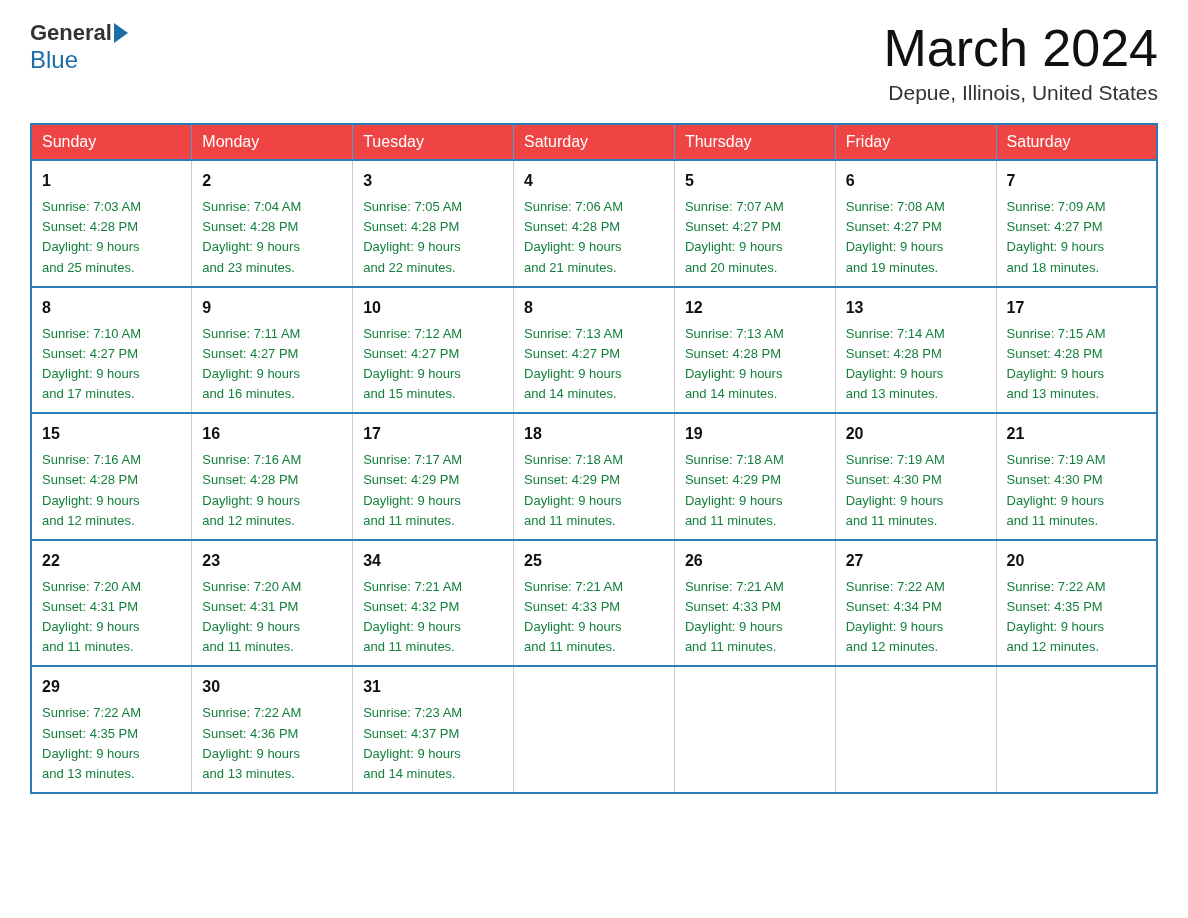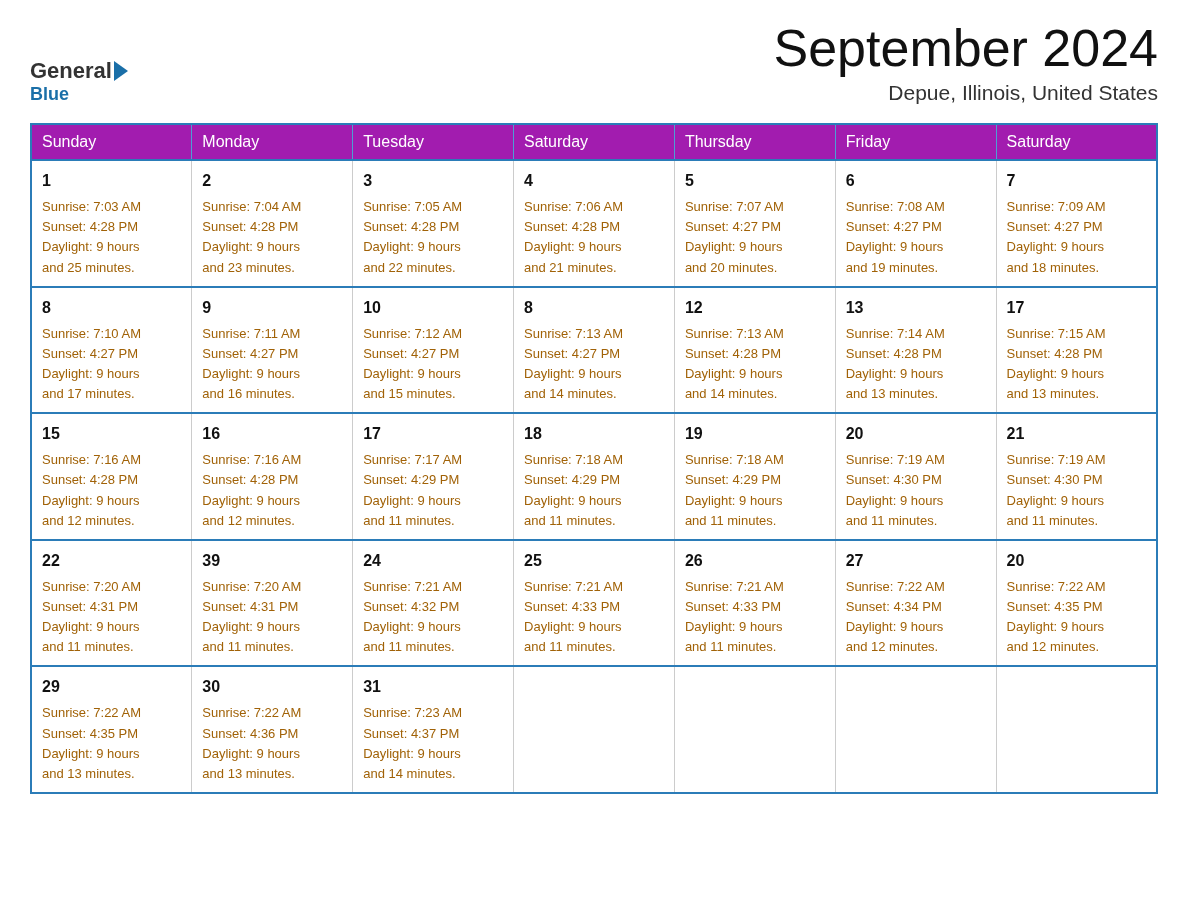--- a/index.html
+++ b/index.html
@@ -6,21 +6,21 @@
     body {
       font-family: Arial, sans-serif;
       background: #ffffff;
       width: 1188px;
       min-height: 918px;
       padding: 20px 30px;
     }
     .header-area {
       display: flex;
       justify-content: space-between;
-      align-items: flex-end;
+      align-items: flex-start;
       margin-bottom: 18px;
     }
     .logo-area {
       display: flex;
       flex-direction: column;
       align-items: flex-start;
     }
     .logo-text {
       display: flex;
       align-items: center;
@@ -32,40 +32,40 @@
     .logo-arrow {
       display: inline-block;
       width: 0;
       height: 0;
       border-left: 14px solid #1a6fa8;
       border-top: 10px solid transparent;
       border-bottom: 10px solid transparent;
       margin: 0 2px;
       vertical-align: middle;
     }
-    .logo-blue { color: #1a6fa8; font-size: 18px; font-weight: bold; }
+    .logo-blue { color: #1a6fa8; font-size: 24px; font-weight: normal; }
     .title-area { text-align: right; }
     .month-title {
       font-size: 52px;
       font-weight: normal;
       color: #111;
       line-height: 1.1;
     }
     .location-title {
       font-size: 21px;
       color: #333;
       margin-top: 4px;
     }
     table {
       width: 100%;
       border-collapse: collapse;
       border: 2px solid #2b7cb8;
     }
     thead tr {
-      background-color: #a21caf;
+      background-color: #ef4444;
     }
     thead th {
       color: white;
       font-size: 16px;
       font-weight: normal;
       padding: 8px 10px;
       text-align: left;
       border-right: 1px solid #4d9fd4;
     }
     thead th:last-child { border-right: none; }
@@ -83,21 +83,21 @@
     }
     tbody td:last-child { border-right: none; }
     .day-num {
       font-size: 16px;
       font-weight: bold;
       color: #111;
       display: block;
       margin-bottom: 4px;
     }
     .day-info {
-      color: #a16207;
+      color: #15803d;
       font-size: 13px;
       line-height: 1.55;
     }
     .empty-cell {
       background: #fff;
     }
   </style>
 </head>
 <body>
 
@@ -105,21 +105,21 @@
   <div class="logo-area">
     <div class="logo-text">
       <span class="logo-general">General</span>
       <span class="logo-arrow"></span>
     </div>
     <div>
       <span class="logo-blue">Blue</span>
     </div>
   </div>
   <div class="title-area">
-    <div class="month-title">September 2024</div>
+    <div class="month-title">March 2024</div>
     <div class="location-title">Depue, Illinois, United States</div>
   </div>
 </div>
 
 <table>
   <thead>
     <tr id="header-row">
         <th>Sunday</th>
         <th>Monday</th>
         <th>Tuesday</th>
@@ -219,25 +219,25 @@
           <span class="day-num">21</span>
           <div class="day-info">Sunrise: 7:19 AM<br>Sunset: 4:30 PM<br>Daylight: 9 hours<br>and 11 minutes.</div>
         </td>
       </tr>
       <tr>
         <td>
           <span class="day-num">22</span>
           <div class="day-info">Sunrise: 7:20 AM<br>Sunset: 4:31 PM<br>Daylight: 9 hours<br>and 11 minutes.</div>
         </td>
         <td>
-          <span class="day-num">39</span>
+          <span class="day-num">23</span>
           <div class="day-info">Sunrise: 7:20 AM<br>Sunset: 4:31 PM<br>Daylight: 9 hours<br>and 11 minutes.</div>
         </td>
         <td>
-          <span class="day-num">24</span>
+          <span class="day-num">34</span>
           <div class="day-info">Sunrise: 7:21 AM<br>Sunset: 4:32 PM<br>Daylight: 9 hours<br>and 11 minutes.</div>
         </td>
         <td>
           <span class="day-num">25</span>
           <div class="day-info">Sunrise: 7:21 AM<br>Sunset: 4:33 PM<br>Daylight: 9 hours<br>and 11 minutes.</div>
         </td>
         <td>
           <span class="day-num">26</span>
           <div class="day-info">Sunrise: 7:21 AM<br>Sunset: 4:33 PM<br>Daylight: 9 hours<br>and 11 minutes.</div>
         </td>

